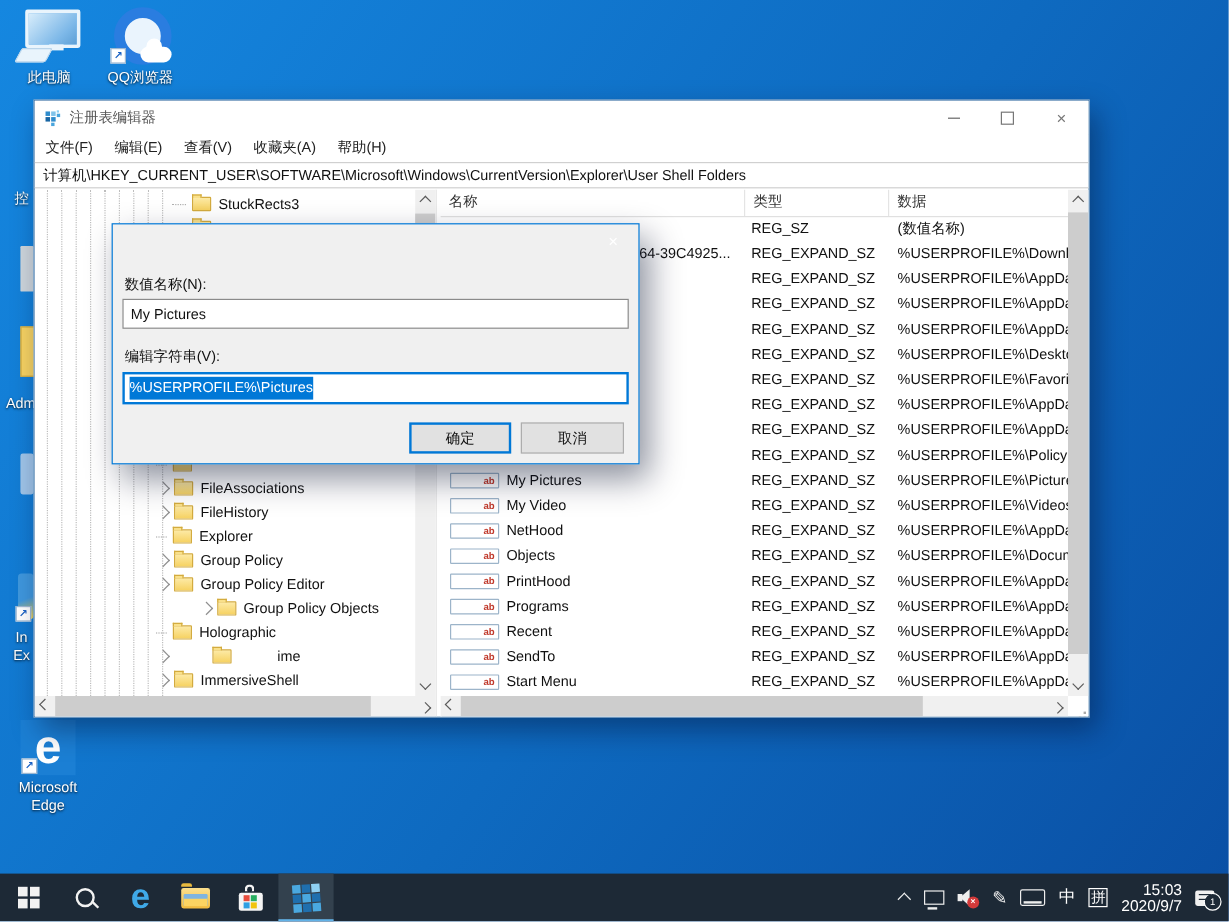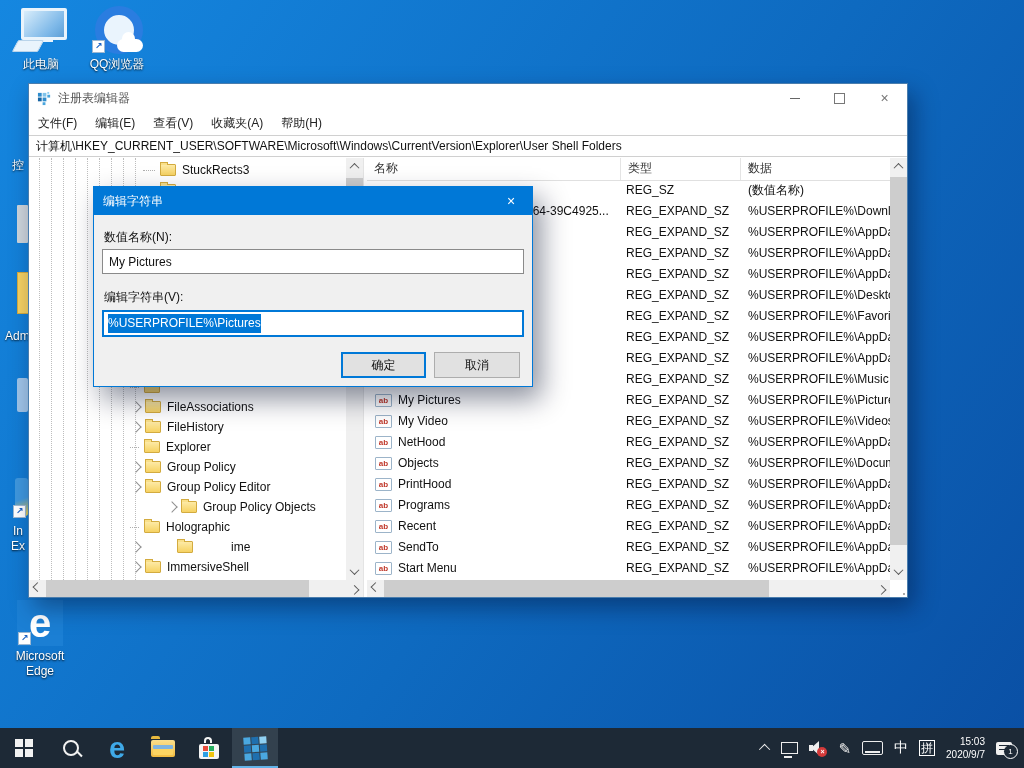--- a/index.html
+++ b/index.html
@@ -70,21 +70,21 @@
   .lheader{position:absolute;left:0;top:0;right:17px;height:22px;border-bottom:1px solid #e0e0e0;display:flex;
     font-size:12px;color:#333;}
   .hcell{line-height:21px;padding-left:7px;box-sizing:border-box;border-right:1px solid #e4e4e4;}
   .hname{width:254px;}.htype{width:120px;}.hdata{flex:1;border-right:none;}
   .lrow{position:absolute;left:0;right:17px;height:21px;display:flex;font-size:12px;color:#111;}
   .c{line-height:21px;box-sizing:border-box;overflow:hidden;white-space:nowrap;}
   .cn{width:254px;padding-left:8px;display:flex;align-items:center;}
   .ct{width:120px;padding-left:5px;}
   .cd{flex:1;padding-left:7px;}
   .ab{flex:none;width:15px;height:11px;border:1px solid #9cb4c9;background:#fff;color:#c0392b;font-size:8px;
-    font-weight:bold;line-height:11px;text-align:center;margin-right:6px;border-radius:1px;}
+    font-weight:bold;line-height:11px;text-align:center;margin-right:6px;border-radius:1px;padding-left:24px;}
   .nt{white-space:nowrap;}
 
   
   .vsb{position:absolute;top:0;right:0;width:17px;bottom:17px;background:#f0f0f0;}
   .hsb{position:absolute;left:0;right:0;bottom:0;height:17px;background:#f0f0f0;}
   .sbtn{position:absolute;width:17px;height:17px;display:flex;align-items:center;justify-content:center;}
   .chev{width:6px;height:6px;border-right:1.4px solid #5a5a5a;border-bottom:1.4px solid #5a5a5a;}
   .ch-up{transform:rotate(-135deg) translate(-1px,-1px);}
   .ch-dn{transform:rotate(45deg) translate(-1px,-1px);}
   .ch-lf{transform:rotate(135deg) translate(-1px,1px);}
@@ -146,21 +146,21 @@
   .volico .sbox{position:absolute;left:0;top:4px;width:4px;height:6px;background:#eee;}
   .volico .stri{position:absolute;left:2px;top:0;width:0;height:0;border-top:7px solid transparent;border-bottom:7px solid transparent;
     border-right:8px solid #eee;}
   .badge-red{position:absolute;right:0;bottom:-2px;width:10px;height:10px;border-radius:50%;background:#d33a3a;color:#fff;
     font-size:7px;line-height:10px;text-align:center;font-weight:bold;}
   .penico{color:#eee;font-size:15px;transform:rotate(0deg);line-height:15px;}
   .kbico{position:relative;width:19px;height:12px;border:1.6px solid #eee;border-radius:2px;}
   .kbico::after{content:"";position:absolute;left:2px;right:2px;bottom:1px;height:2px;background:#eee;}
   .imelang{color:#fff;font-size:14px;}
   .imemode{color:#fff;font-size:12px;border:1px solid #fff;padding:0 1px;line-height:14px;}
-  .clock{color:#fff;font-size:10px;line-height:13px;text-align:right;}
+  .clock{color:#fff;font-size:13px;line-height:13px;text-align:right;}
   .notifico{position:relative;width:16px;height:13px;background:#f0f0f0;border-radius:2px;}
   .notifico::after{content:"";position:absolute;left:3px;top:3px;right:3px;height:1.5px;background:#1d2936;
     box-shadow:0 4px 0 #1d2936;}
   .badge-dark{position:absolute;right:-6px;bottom:-4px;width:13px;height:13px;border-radius:50%;background:#1d2936;
     border:1px solid #fff;color:#fff;font-size:8px;line-height:13px;text-align:center;}
 </style>
 </head>
 <body>
 
 <div class="screen">
@@ -402,21 +402,21 @@
                 <span class="nt"></span>
               </div>
               <div class="c ct">REG_EXPAND_SZ</div>
               <div class="c cd">%USERPROFILE%\AppDa</div>
             </div>
             <div class="lrow" style="top: 211px;">
               <div class="c cn">
                 <span class="nt"></span>
               </div>
               <div class="c ct">REG_EXPAND_SZ</div>
-              <div class="c cd">%USERPROFILE%\Music</div>
+              <div class="c cd">%USERPROFILE%\Policy</div>
             </div>
             <div class="lrow" style="top: 232px;">
               <div class="c cn">
                 <span class="ab">ab</span>
                 <span class="nt">My Pictures</span>
               </div>
               <div class="c ct">REG_EXPAND_SZ</div>
               <div class="c cd">%USERPROFILE%\Picture</div>
             </div>
             <div class="lrow" style="top: 253px;">
@@ -502,21 +502,20 @@
           <div class="sbtn" style="right:0;top:0;">
               <span class="chev ch-rt"></span>
             </div>
         </div>
         <div class="grip"></div>
       </div>
     </div>
   </div>
 
   <div class="dlg">
-    <div class="dlg-tbar">编辑字符串</div>
     <div class="dlg-close">×</div>
     <div class="dlg-label" style="top:42px;">数值名称(N):</div>
     <input class="dlg-input in1" value="My Pictures" style="">
     <div class="dlg-label" style="top:102px;">编辑字符串(V):</div>
     <div class="dlg-input in2">
       <span class="seltext">%USERPROFILE%\Pictures</span>
     </div>
     <div class="btn btn-ok">确定</div>
     <div class="btn btn-cancel">取消</div>
   </div>

